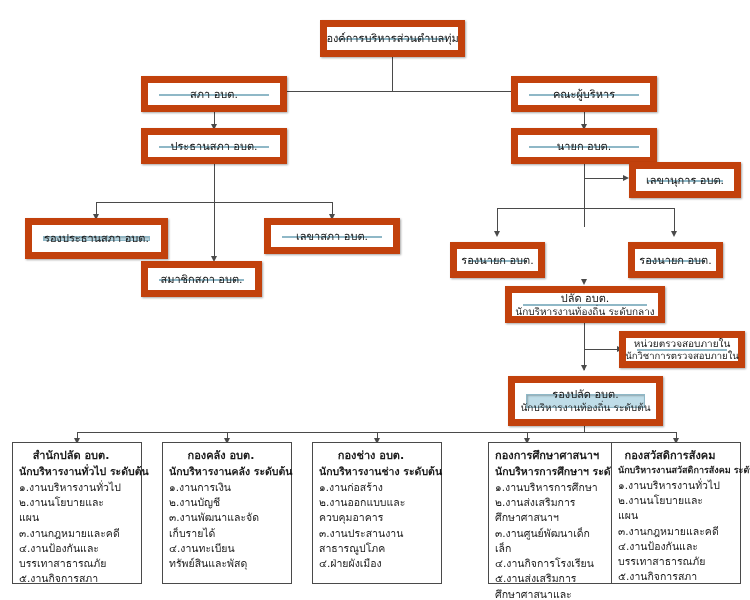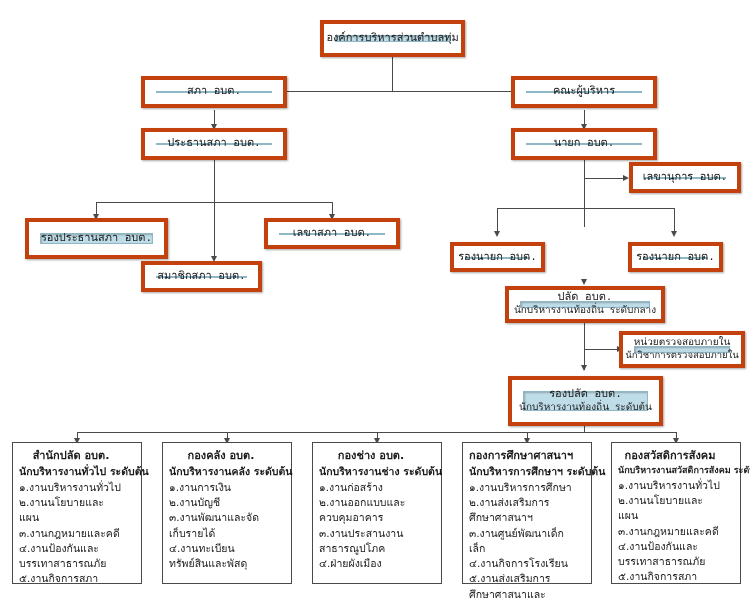--- a/index.html
+++ b/index.html
@@ -22,24 +22,23 @@
   
   .node {
     position: absolute;
     box-sizing: border-box;
     border: 1px solid #3c3c3c;
     background: #ffffff;
     padding: 3px;
     z-index: 3;
   }
   .node.double {
-    border: 4px solid #c2410c;
+    border: 7px solid #c2410c;
     box-shadow: 0 0 0 1px #ffffff inset, 1px 1px 2px rgba(0,0,0,0.35);
     padding: 11px;
-    font-family: Liberation Mono, monospace;
   }
   .node .fill {
     box-sizing: border-box;
     width: 100%;
     height: 100%;
     background: #bfdde8;
     border: 1px solid #8fb8c7;
     display: flex;
     flex-direction: column;
     align-items: center;
@@ -289,21 +288,21 @@
     <div class="dept-title">กองช่าง อบต.</div>
     <div class="dept-sub">นักบริหารงานช่าง ระดับต้น</div>
     <ul>
       <li>๑.งานก่อสร้าง</li>
       <li>๒.งานออกแบบและควบคุมอาคาร</li>
       <li>๓.งานประสานงานสาธารณูปโภค</li>
       <li>๔.ฝ่ายผังเมือง</li>
     </ul>
   </div>
 
-  <div class="dept" style="left:462px; top:442px; width:130px; height:142px;">
+  <div class="dept" style="left:488px; top:442px; width:130px; height:142px;">
     <div class="dept-title">กองการศึกษาศาสนาฯ</div>
     <div class="dept-sub">นักบริหารการศึกษาฯ ระดับต้น</div>
     <ul>
       <li>๑.งานบริหารการศึกษา</li>
       <li>๒.งานส่งเสริมการศึกษาศาสนาฯ</li>
       <li>๓.งานศูนย์พัฒนาเด็กเล็ก</li>
       <li>๔.งานกิจการโรงเรียน</li>
       <li>๕.งานส่งเสริมการศึกษาศาสนาและวัฒนธรรม</li>
     </ul>
   </div>

